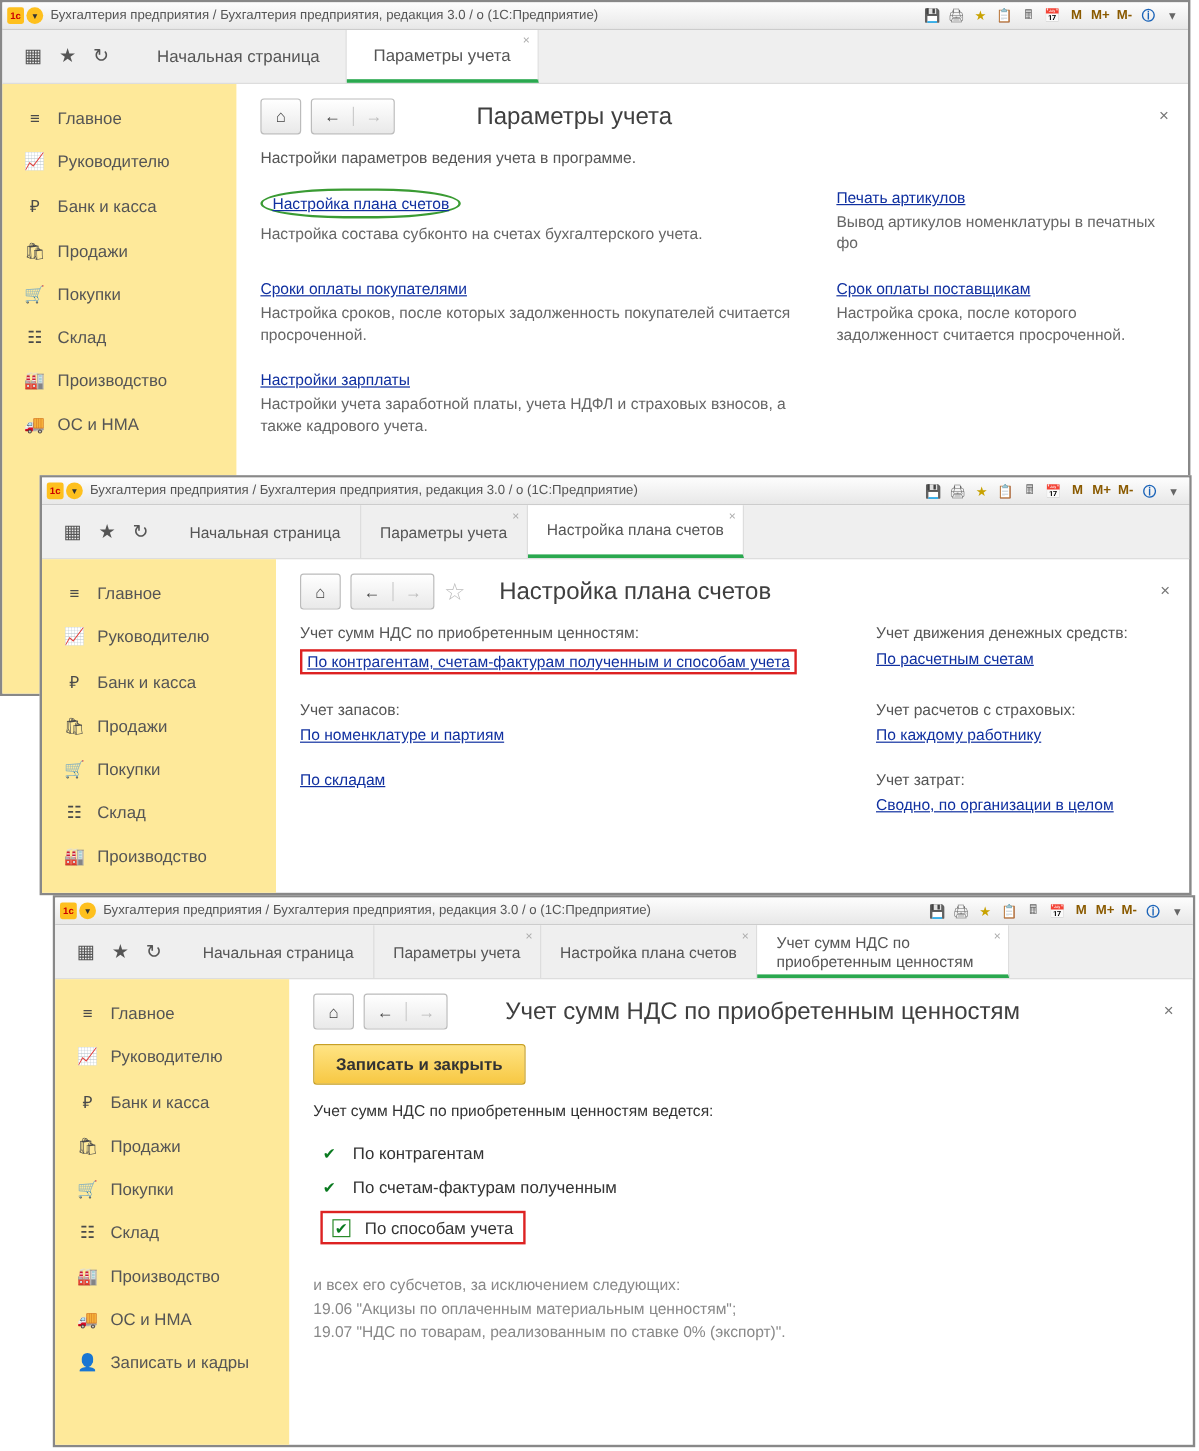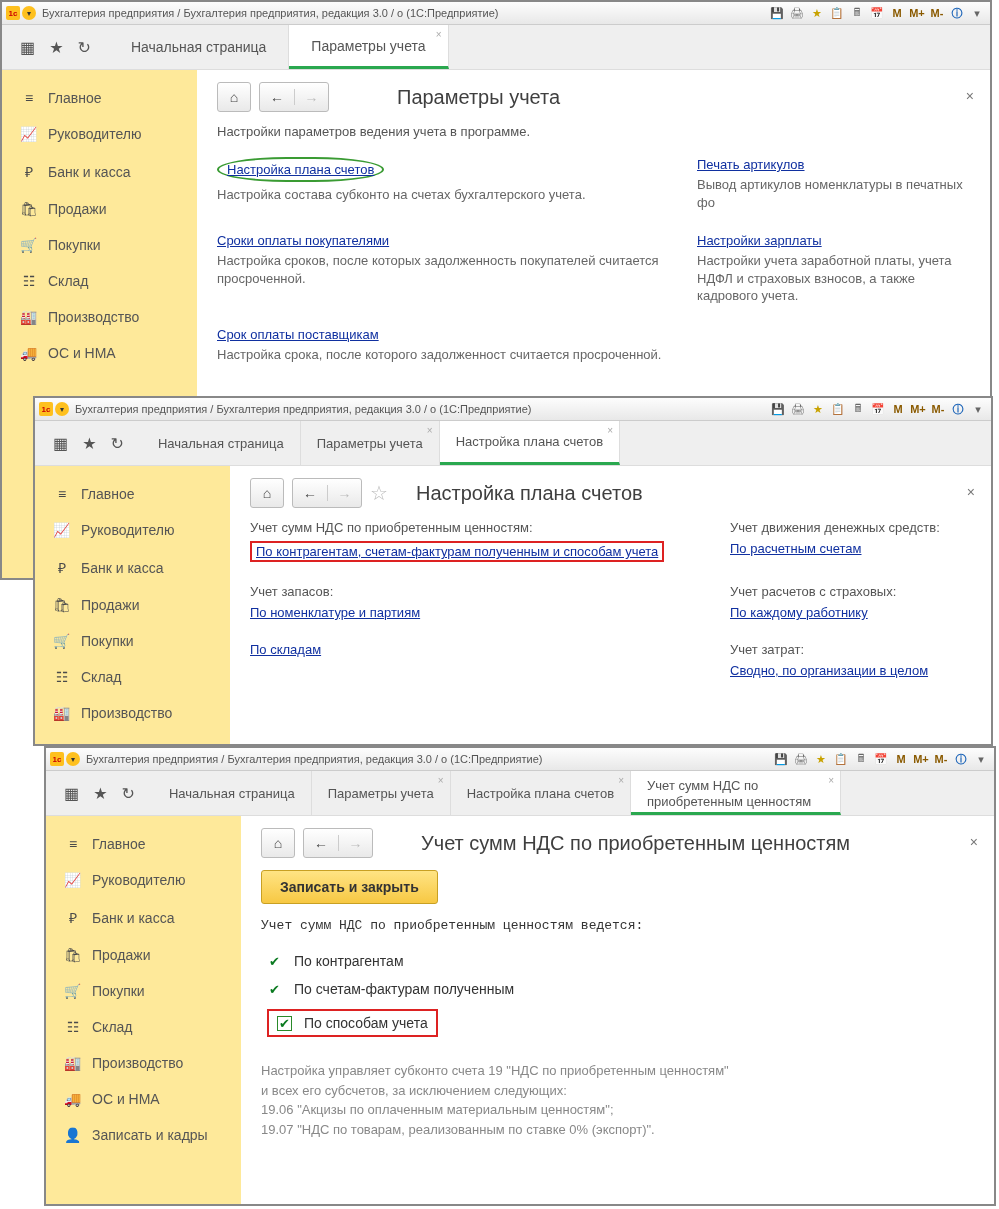--- a/index.html
+++ b/index.html
@@ -157,26 +157,26 @@
         </div>
         <div class="sect">
           <a class="ulink">Печать артикулов</a>
           <div class="sub">Вывод артикулов номенклатуры в печатных фо</div>
         </div>
         <div class="sect">
           <a class="ulink">Сроки оплаты покупателями</a>
           <div class="sub">Настройка сроков, после которых задолженность покупателей считается просроченной.</div>
         </div>
         <div class="sect">
+          <a class="ulink">Срок оплаты поставщикам</a>
+          <div class="sub">Настройка срока, после которого задолженност считается просроченной.</div>
+        </div>
+        <div class="sect">
           <a class="ulink">Настройки зарплаты</a>
           <div class="sub">Настройки учета заработной платы, учета НДФЛ и страховых взносов, а также кадрового учета.</div>
-        </div>
-        <div class="sect">
-          <a class="ulink">Срок оплаты поставщикам</a>
-          <div class="sub">Настройка срока, после которого задолженност считается просроченной.</div>
         </div>
       </div>
     </div>
   </div>
 </div>
 
 <div class="win w2">
   <div class="titlebar">
     <span class="tb-logo">1c</span>
     <span class="tb-drop">▾</span>
@@ -379,39 +379,38 @@
               <span>←</span>
               <span style="color:#bbb">→</span>
             </span>
         <span class="title" style="margin-left:40px;">Учет сумм НДС по приобретенным ценностям</span>
       </div>
 
       <div style="margin:10px 0 14px 0;">
         <span class="savebtn">Записать и закрыть</span>
       </div>
 
-      <div class="label" style="color:#333;font-family:Liberation Mono, monospace;">Учет сумм НДС по приобретенным ценностям ведется:</div>
+      <div class="label" style="color:#333;">Учет сумм НДС по приобретенным ценностям ведется:</div>
       <div class="checklist">
         <div class="check-row">
           <span class="chk">✔</span>
           <span>По контрагентам</span>
         </div>
         <div class="check-row">
           <span class="chk">✔</span>
           <span>По счетам-фактурам полученным</span>
         </div>
         <div class="check-row">
           <span class="redbox" style="display:inline-flex; align-items:center; gap:12px; padding:4px 8px;">
             <span class="chk box">✔</span>
             <span>По способам учета</span>
           </span>
         </div>
       </div>
 
-      <div class="hint">Настройка управляет субконто счета 19 "НДС по приобретенным ценностям"</div>
       <div class="hint">и всех его субсчетов, за исключением следующих:</div>
       <div class="hint">19.06 "Акцизы по оплаченным материальным ценностям";</div>
       <div class="hint">19.07 "НДС по товарам, реализованным по ставке 0% (экспорт)".</div>
     </div>
   </div>
 </div>
 
 </div>
 
 </body></html>

